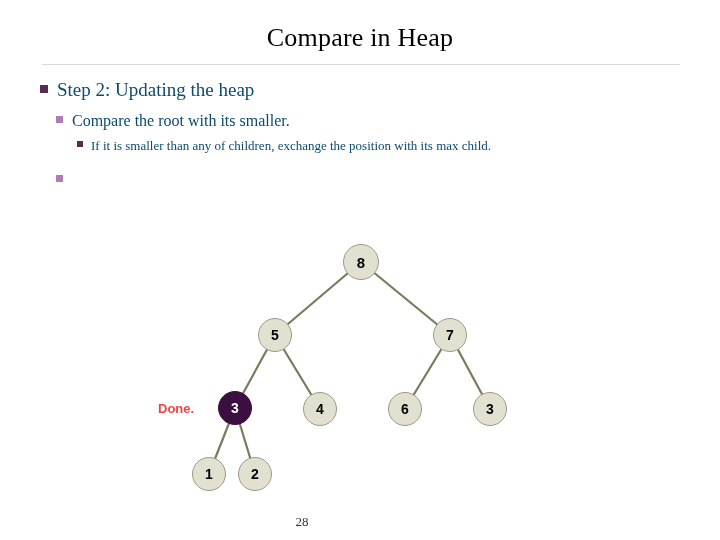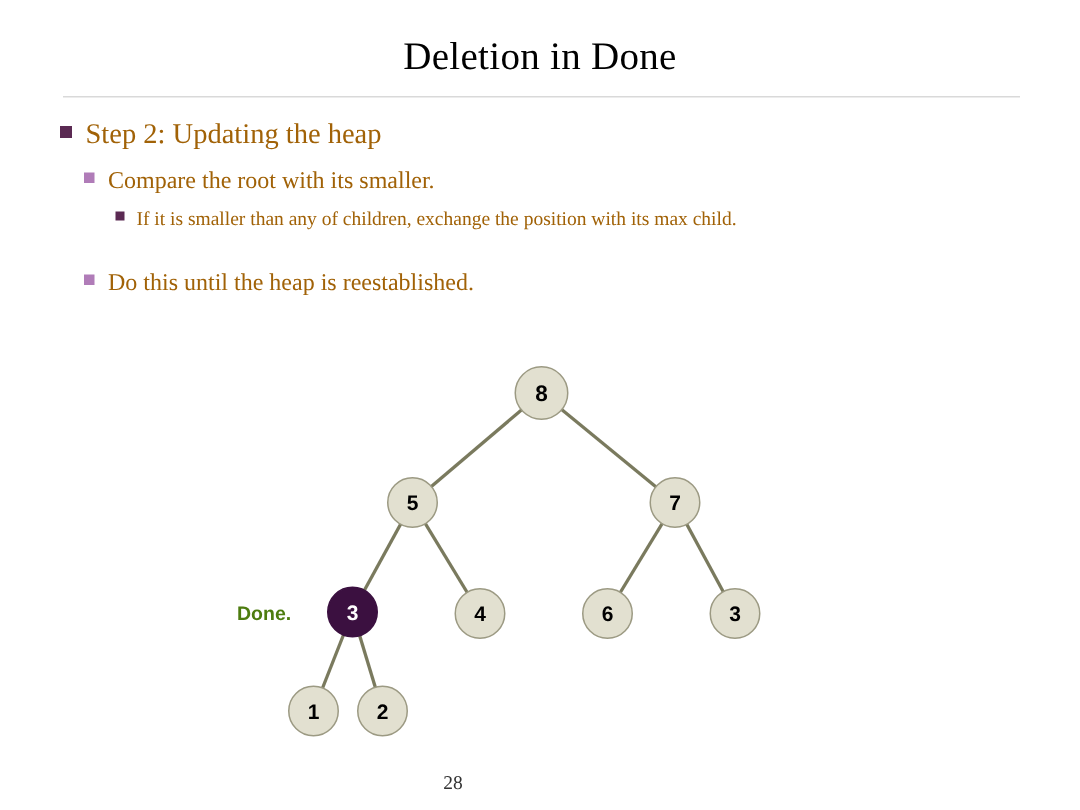--- a/index.html
+++ b/index.html
@@ -40,21 +40,21 @@
   
   #body-list {
     position: absolute;
     top: 78px;
     left: 0;
     width: 720px;
   }
   .bullet-row {
     display: flex;
     align-items: baseline;
-    color: #a16207;
+    color: #0c4a6e;
     font-family: "Liberation Serif", serif;
   }
   .bullet-mark {
     flex: 0 0 auto;
     display: inline-block;
   }
   .bullet-text {
     flex: 0 1 auto;
     white-space: nowrap;
   }
@@ -147,60 +147,59 @@
     background: #3b1040;
     border: 1px solid #3b1040;
     color: #ffffff;
   }
 
   #done-label {
     position: absolute;
     font-family: "Liberation Sans", sans-serif;
     font-weight: bold;
     font-size: 13px;
-    color: #4d7c0f;
+    color: #ef4444;
     left: 158px;
     top: 401px;
     pointer-events: auto;
   }
 
   
   #page-number {
     position: absolute;
     left: 0;
     top: 514px;
     width: 604px;
     text-align: center;
     font-family: "Liberation Serif", serif;
     font-size: 13px;
     color: #333333;
   }
 </style>
 </head>
 <body>
 
-<div id="slide-title">Deletion in Done</div>
+<div id="slide-title">Compare in Heap</div>
 <div id="title-rule"></div>
 
 <div id="body-list">
     <div class="bullet-row lvl1">
       <span class="bullet-mark"></span>
       <span class="bullet-text">Step 2: Updating the heap</span>
     </div>
     <div class="bullet-row lvl2">
       <span class="bullet-mark"></span>
       <span class="bullet-text">Compare the root with its smaller.</span>
     </div>
     <div class="bullet-row lvl3">
       <span class="bullet-mark"></span>
       <span class="bullet-text">If it is smaller than any of children, exchange the position with its max child.</span>
     </div>
     <div class="bullet-row lvl2">
       <span class="bullet-mark"></span>
-      <span class="bullet-text">Do this until the heap is reestablished.</span>
     </div>
   </div>
 
 <div id="tree-diagram">
   <svg id="tree-edges" width="720" height="540">
       <line x1="361" y1="262" x2="275" y2="335" stroke="#7a7a5e" stroke-width="2.2"></line>
       <line x1="361" y1="262" x2="450" y2="335" stroke="#7a7a5e" stroke-width="2.2"></line>
       <line x1="275" y1="335" x2="235" y2="408" stroke="#7a7a5e" stroke-width="2.2"></line>
       <line x1="275" y1="335" x2="320" y2="409" stroke="#7a7a5e" stroke-width="2.2"></line>
       <line x1="450" y1="335" x2="405" y2="409" stroke="#7a7a5e" stroke-width="2.2"></line>

